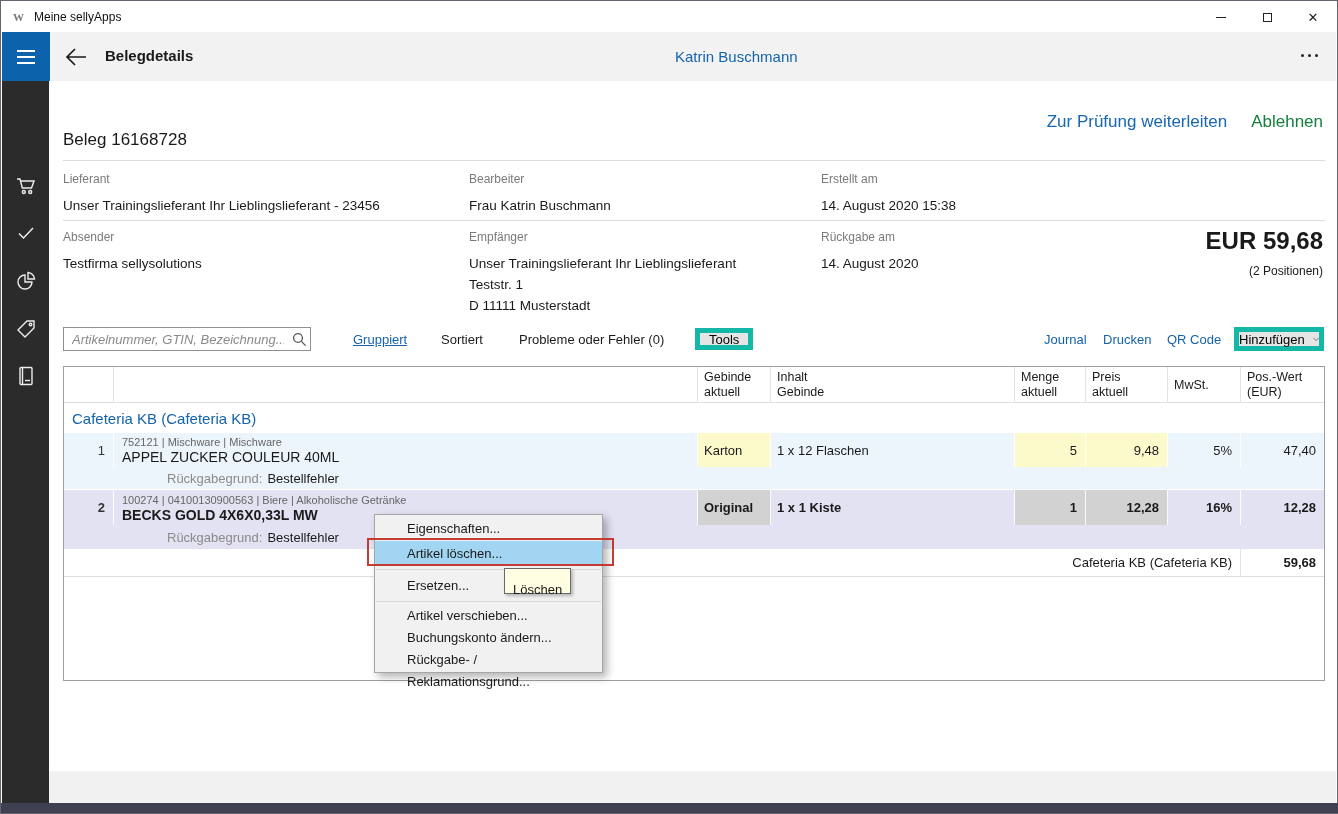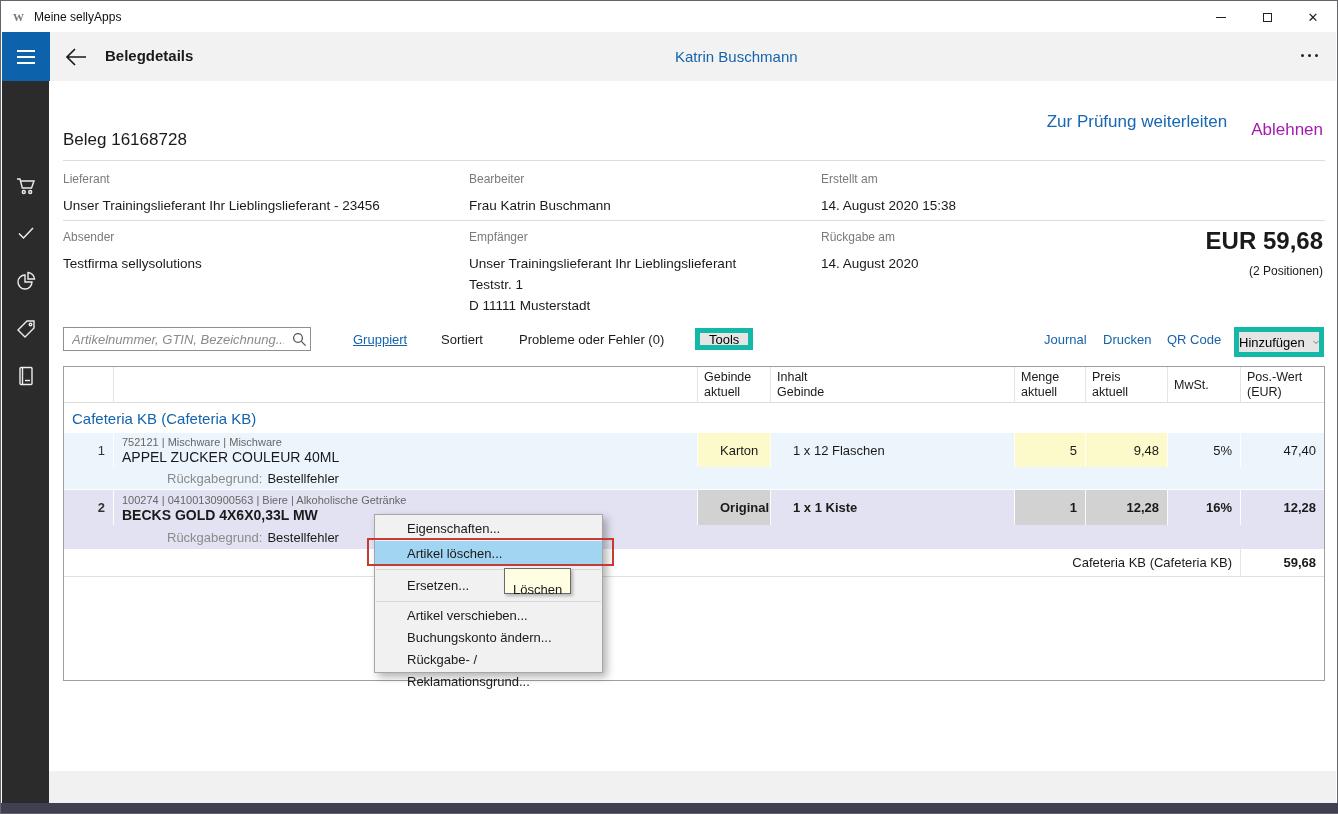--- a/index.html
+++ b/index.html
@@ -37,21 +37,21 @@
 
   
   .bottombar { position:absolute; left:0; bottom:0; width:1338px; height:10px; background:#3f4052; }
   .footer-strip { position:absolute; left:48px; right:1px; top:770px; height:34px; background:#f1f1f1; }
 
   
   .doc-title { position:absolute; left:62px; top:93px; font-size:21px; font-weight:bold; }
   .doc-number { position:absolute; left:62px; top:129px; font-size:17px; }
   .doc-actions { position:absolute; right:14px; top:111px; display:flex; gap:24px; font-size:17px; }
   .act-forward { color:#1767b3; cursor:pointer; }
-  .act-reject { color:#a21caf;margin-top:8px; }
+  .act-reject { color:#15803d; }
 
   .divider { position:absolute; left:62px; width:1262px; height:1px; background:#dcdcdc; }
 
   .lbl { font-size:12px; color:#7a7a7a; }
   .val { font-size:13.5px; color:#1a1a1a; }
   .info-col { position:absolute; }
   .info-col .val { margin-top:9px; line-height:21px; }
 
   .total-box { position:absolute; right:14px; top:226px; text-align:right; }
   .total-amount { font-size:24px; font-weight:bold; }
@@ -60,40 +60,40 @@
   
   .search-box { position:absolute; left:62px; top:326px; width:248px; height:24px; border:1px solid #8f8f8f; background:#fff; display:flex; align-items:center; }
   .search-box input { flex:1; border:none; outline:none; font-size:13px; padding:0 4px 0 8px; font-family:"Liberation Sans",sans-serif; background:transparent; }
   .search-box input::placeholder { font-style:italic; color:#8a8a8a; }
   .search-glyph { width:22px; display:flex; justify-content:center; cursor:pointer; }
   .tb-link { position:absolute; top:331px; font-size:13px; cursor:pointer; }
   .tb-blue { color:#1563ac; }
   .tb-underline { text-decoration:underline; }
   .btn { background:#e5e5e5; border:5px solid #14b8a6; font-size:13px; display:inline-flex; align-items:center; justify-content:center; cursor:pointer; }
   .tools-btn { position:absolute; left:694px; top:327px; height:22px; padding:0 9px; }
-  .add-btn { position:absolute; left:1233px; top:326px; height:30px; width:90px; gap:8px; }
+  .add-btn { position:absolute; left:1233px; top:326px; height:24px; width:90px; gap:8px; }
 
   
   .table { position:absolute; left:62px; top:365px; width:1262px; height:315px; border:1px solid #9e9e9e; background:#fff; overflow:hidden; }
   .trow { display:grid; grid-template-columns:50px 584px 73px 244px 71px 82px 73px auto; }
   .thead { height:36px; border-bottom:1px solid #dedede; }
   .thead .th { border-right:1px solid #e3e3e3; font-size:12.5px; line-height:15px; padding:3px 2px 3px 6px; display:flex; flex-direction:column; justify-content:center; }
   .thead .th:last-child { border-right:none; }
   .group-row { height:30px; display:flex; align-items:center; padding-left:8px; font-size:15px; color:#1563ac; cursor:pointer; }
   .body-row1 { background:#ecf5fc; height:34px; }
   .body-row2 { background:#e2e2f2; height:35px; }
   .sub-row1 { background:#ecf5fc; height:23px; border-bottom:1px solid #fff; }
   .sub-row2 { background:#e2e2f2; height:24px; }
   .cell { border-right:1px solid rgba(255,255,255,.9); display:flex; align-items:center; font-size:13px; overflow:hidden; }
   .cell:last-child { border-right:none; }
   .c-num { justify-content:flex-end; padding-right:8px; color:#333; }
   .c-desc { flex-direction:column; align-items:flex-start; justify-content:center; padding-left:8px; line-height:15px; }
   .meta { font-size:11px; color:#666; white-space:nowrap; }
   .pname { font-size:14px; }
-  .c-left { padding-left:22px; }
+  .c-left { padding-left:6px; }
   .c-right { justify-content:flex-end; padding-right:8px; }
   .bg-yellow { background:#fcf9cb; }
   .bg-gray { background:#d2d2d2; }
   .bold { font-weight:bold; }
   .sub-text { padding-left:103px; display:flex; align-items:center; font-size:13px; }
   .sub-text .g-lbl { color:#8a8a8a; }
   .sub-text .g-val { margin-left:5px; color:#1a1a1a; }
   .tfoot { height:28px; border-bottom:1px solid #e0e0e0; }
   .tfoot .f-left { grid-column:1 / 8; display:flex; align-items:center; justify-content:flex-end; padding-right:8px; font-size:13px; border-right:1px solid #e3e3e3; }
   .tfoot .f-sum { display:flex; align-items:center; justify-content:flex-end; padding-right:8px; font-size:13px; font-weight:bold; }

